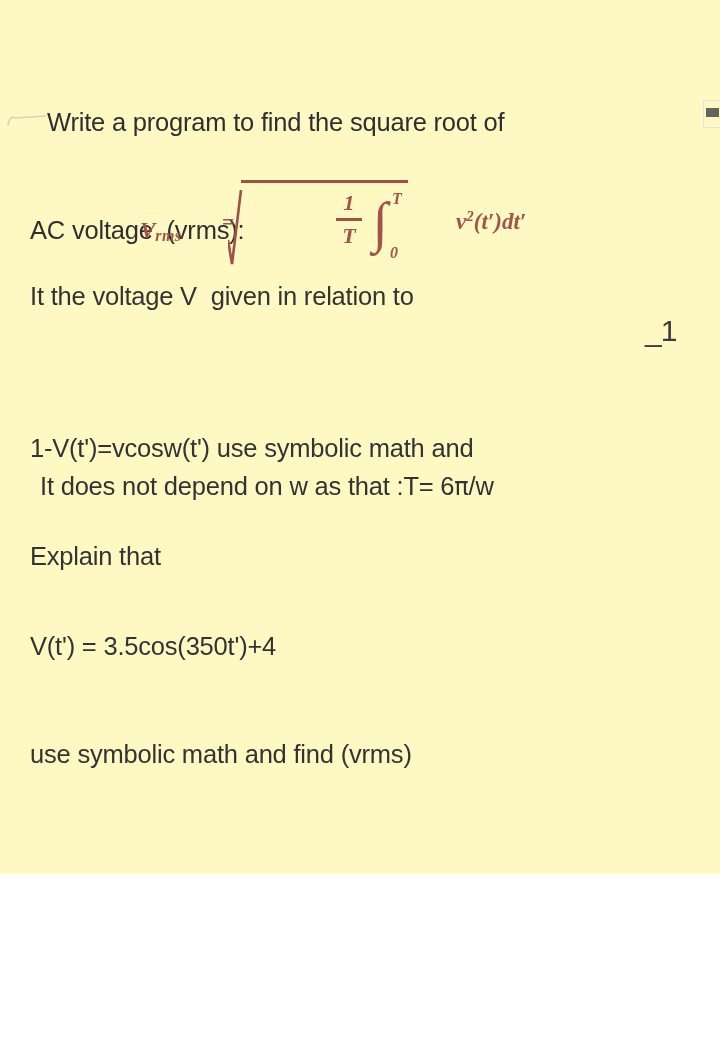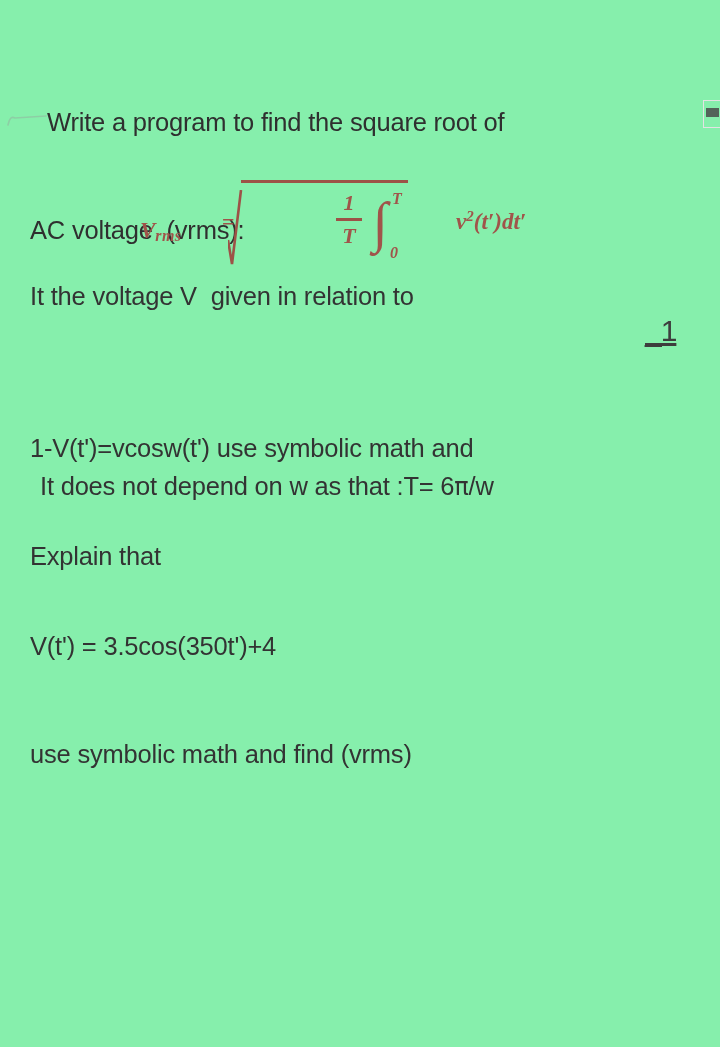--- a/index.html
+++ b/index.html
@@ -6,22 +6,22 @@
     margin: 0;
     padding: 0;
     background: #ffffff;
   }
   body {
     font-family: "Liberation Sans", sans-serif;
   }
   #page {
     position: relative;
     width: 720px;
-    height: 1047px;
-    background: #86efac;
+    height: 874px;
+    background: #fef9c3;
     overflow: hidden;
   }
 
   
   .txt {
     position: absolute;
     color: #333333;
     font-family: "Liberation Sans", sans-serif;
     font-size: 25.5px;
     line-height: 36px;
@@ -190,21 +190,20 @@
   #annot-1 {
     position: absolute;
     left: 645px;
     top: 316px;
     color: #3d3d3d;
     font-family: "Liberation Sans", sans-serif;
     font-size: 30px;
     line-height: 30px;
     letter-spacing: -1px;
     white-space: pre;
-    text-decoration: underline;
   }
   #artifact-left {
     position: absolute;
     left: 6px;
     top: 112px;
     width: 48px;
     height: 16px;
     opacity: 0.38;
   }
   #artifact-right {

